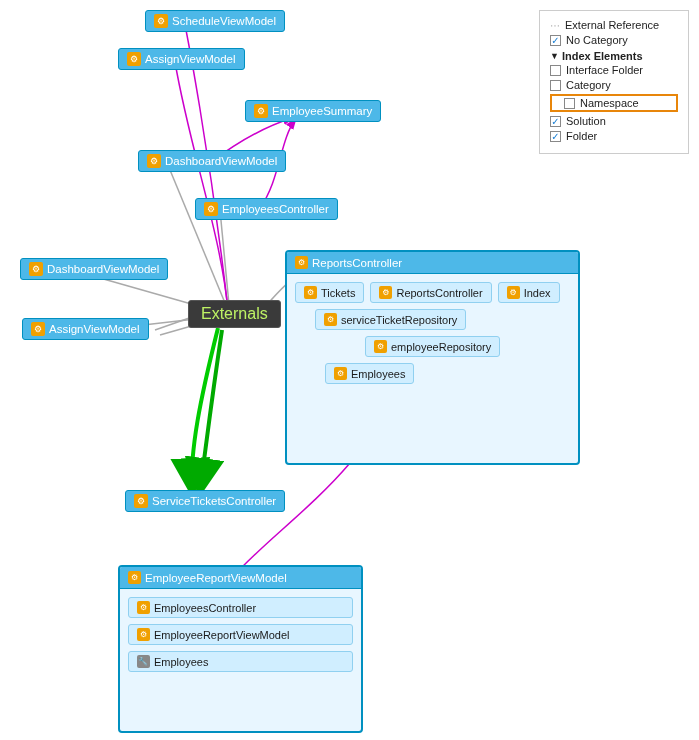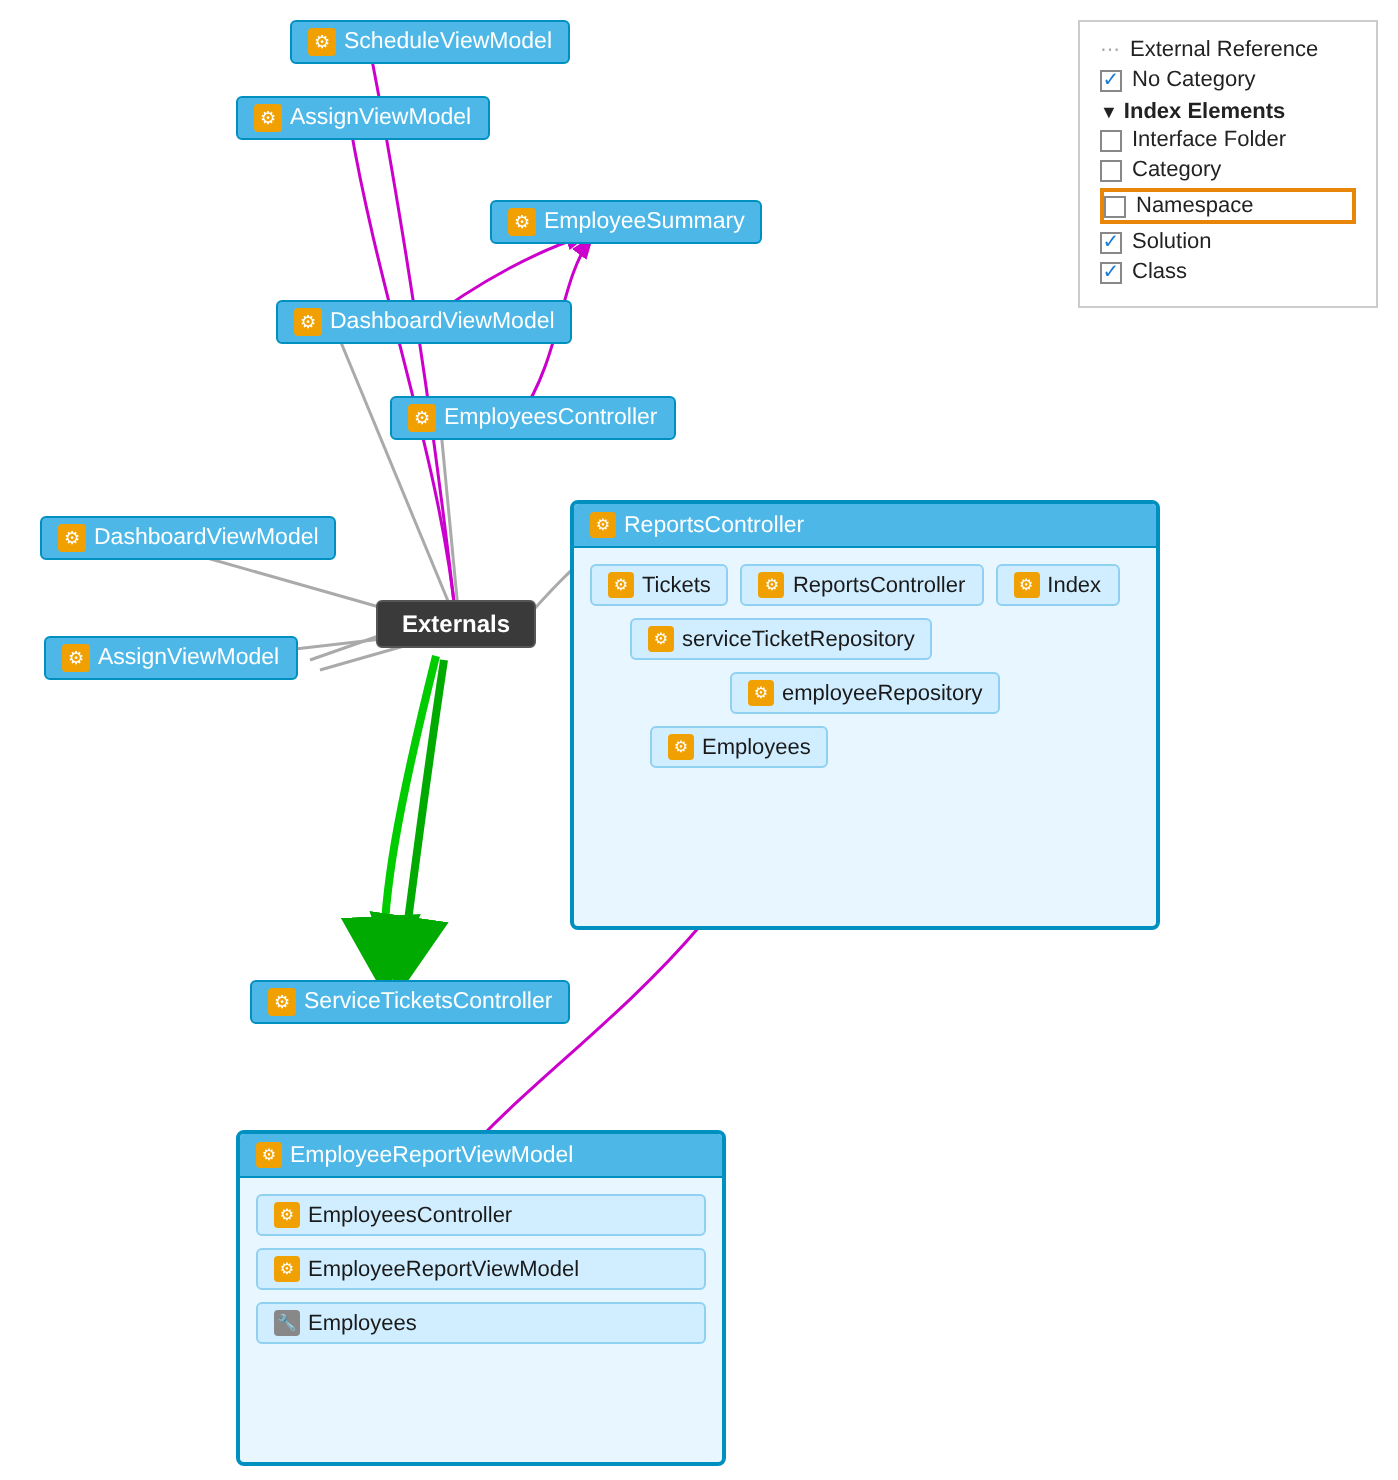--- a/index.html
+++ b/index.html
@@ -48,23 +48,23 @@
       flex-shrink: 0;
     }
 
     
     .node-externals {
       position: absolute;
       background: #3a3a3a;
       border: 1.5px solid #555;
       border-radius: 3px;
       padding: 4px 12px;
-      color: #ffffff;
-      font-size: 12px;
-      font-weight: bold;
+      color: #bef264;
+      font-size: 16px;
+      font-weight: normal;
       z-index: 10;
     }
 
     
     .container-node {
       position: absolute;
       background: #e8f6ff;
       border: 2px solid #0090c0;
       border-radius: 4px;
       z-index: 8;
@@ -153,21 +153,21 @@
       margin: 4px 0 2px 0;
       display: flex;
       align-items: center;
       gap: 3px;
     }
     .legend-section .arrow {
       font-size: 9px;
     }
     .legend-highlighted {
       border: 2px solid #e8860a;
-      padding: 1px 0;
+      padding: 1px 12px;
     }
 
     svg.arrows {
       position: absolute;
       top: 0; left: 0;
       width: 699px;
       height: 740px;
       z-index: 5;
       pointer-events: none;
     }
@@ -353,17 +353,17 @@
     <div class="legend-item legend-highlighted">
       <span class="legend-checkbox"></span>
       <span>Namespace</span>
     </div>
     <div class="legend-item">
       <span class="legend-checkbox checked"></span>
       <span>Solution</span>
     </div>
     <div class="legend-item">
       <span class="legend-checkbox checked"></span>
-      <span>Class</span>
+      <span>Folder</span>
     </div>
   </div>
 
 </div>
 
 </body></html>

